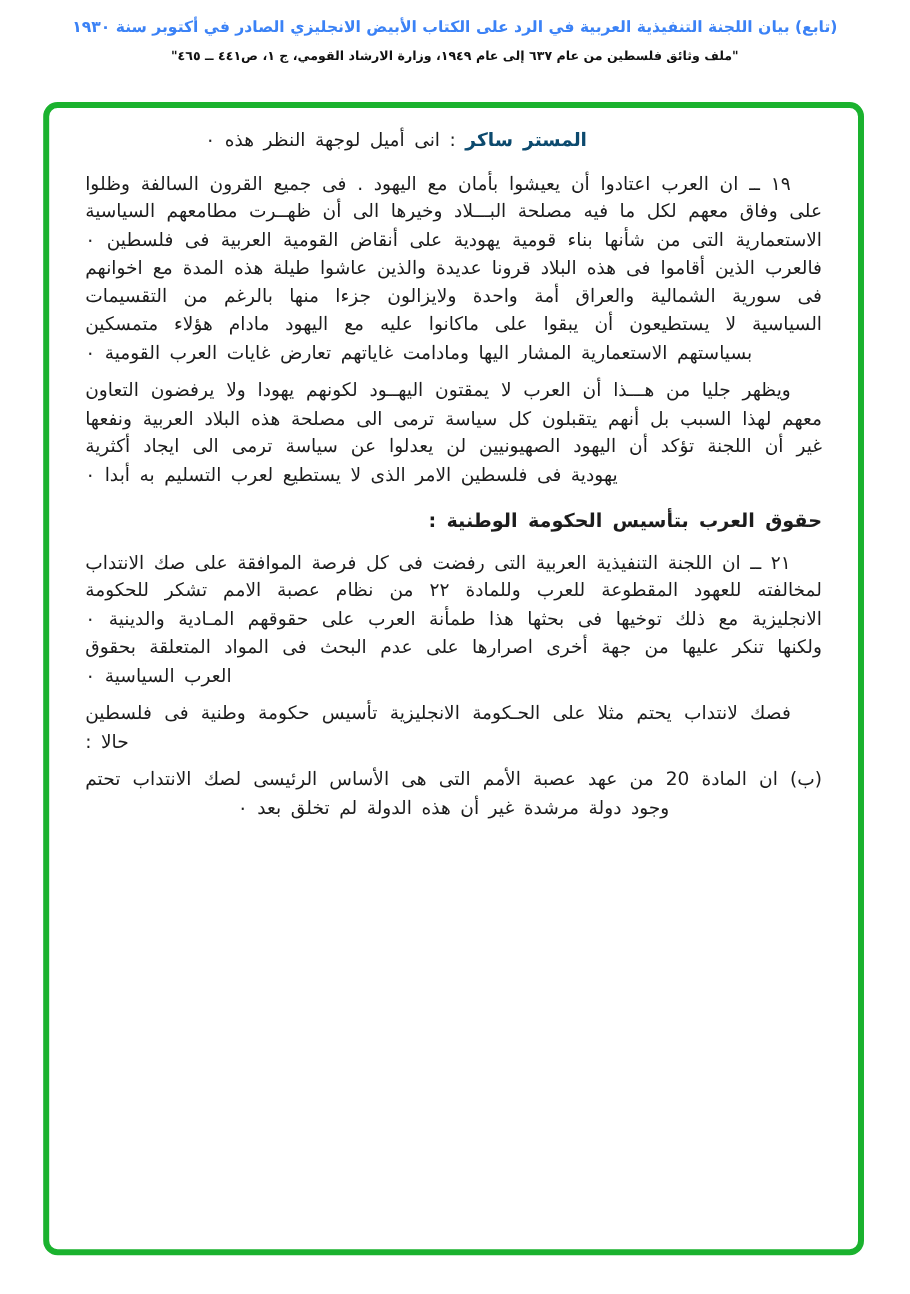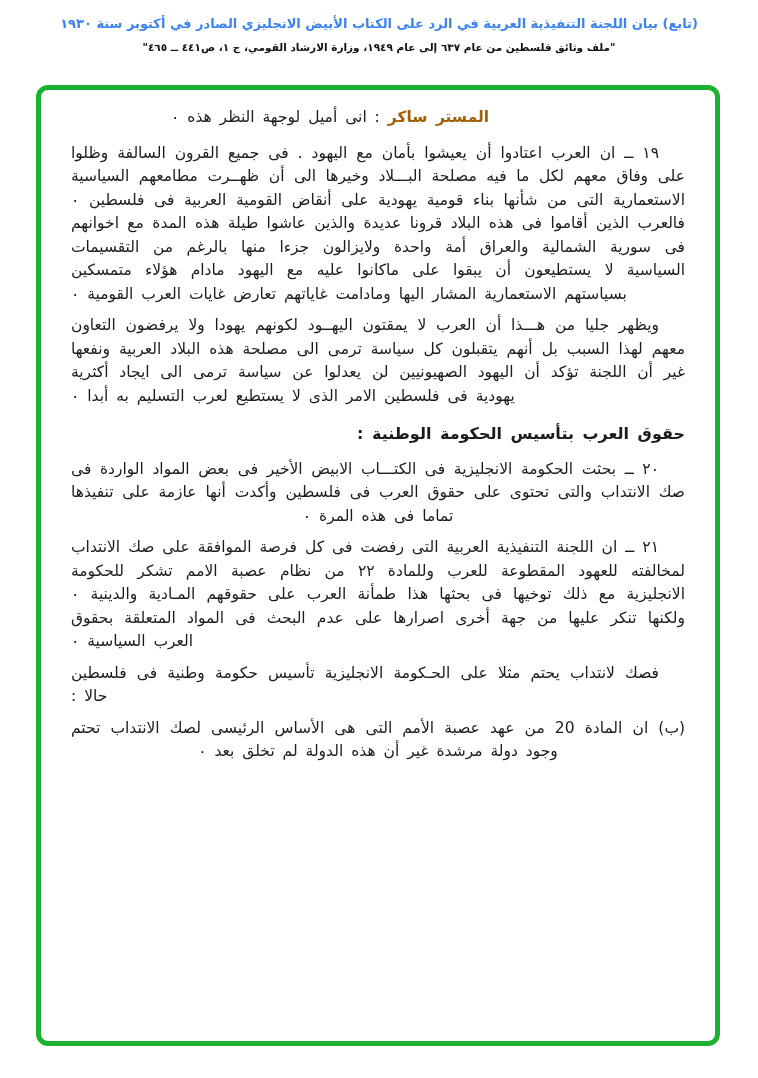--- a/index.html
+++ b/index.html
@@ -39,21 +39,21 @@
     text-align:justify;
     text-align-last:left;
     color:#1c1c1c;
   }
   .opener{
     text-align:left !important;
     text-align-last:auto !important;
     padding-left:100px;
     margin-bottom:12px !important;
   }
-  .opener .speaker{font-weight:bold;color:#a16207;}
+  .opener .speaker{font-weight:bold;color:#0c4a6e;}
   .indent{text-indent:26px;}
   .tl-center{text-align-last:center !important;}
   .heading{
     font-weight:bold;color:#000;
     text-align:right;
     text-align-last:auto !important;
     font-size:16px !important;
     margin:14px 0 12px 0 !important;
   }
   .item{margin-bottom:10px !important;}
@@ -73,21 +73,20 @@
 
     <p class="opener"><span class="speaker">المستر ساكر</span><span> : انى أميل لوجهة النظر هذه ٠</span></p>
 
     <p class="indent">١٩ ــ ان العرب اعتادوا أن يعيشوا بأمان مع اليهود . فى جميع القرون السالفة وظلوا على وفاق معهم لكل ما فيه مصلحة البـــلاد وخيرها الى أن ظهــرت مطامعهم السياسية الاستعمارية التى من شأنها بناء قومية يهودية على أنقاض القومية العربية فى فلسطين ٠ فالعرب الذين أقاموا فى هذه البلاد قرونا عديدة والذين عاشوا طيلة هذه المدة مع اخوانهم فى سورية الشمالية والعراق أمة واحدة ولايزالون جزءا منها بالرغم من التقسيمات السياسية لا يستطيعون أن يبقوا على ماكانوا عليه مع اليهود مادام هؤلاء متمسكين بسياستهم الاستعمارية المشار اليها ومادامت غاياتهم تعارض غايات العرب القومية ٠</p>
 
     <p class="indent">ويظهر جليا من هـــذا أن العرب لا يمقتون اليهــود لكونهم يهودا ولا يرفضون التعاون معهم لهذا السبب بل أنهم يتقبلون كل سياسة ترمى الى مصلحة هذه البلاد العربية ونفعها غير أن اللجنة تؤكد أن اليهود الصهيونيين لن يعدلوا عن سياسة ترمى الى ايجاد أكثرية يهودية فى فلسطين الامر الذى لا يستطيع لعرب التسليم به أبدا ٠</p>
 
 
     <p class="heading">حقوق العرب بتأسيس الحكومة الوطنية :</p>
 
-    <p class="indent tl-center">٢٠ ــ بحثت الحكومة الانجليزية فى الكتـــاب الابيض الأخير فى بعض المواد الواردة فى صك الانتداب والتى تحتوى على حقوق العرب فى فلسطين وأكدت أنها عازمة على تنفيذها تماما فى هذه المرة ٠</p>
 
     <p class="indent">٢١ ــ ان اللجنة التنفيذية العربية التى رفضت فى كل فرصة الموافقة على صك الانتداب لمخالفته للعهود المقطوعة للعرب وللمادة ٢٢ من نظام عصبة الامم تشكر للحكومة الانجليزية مع ذلك توخيها فى بحثها هذا طمأنة العرب على حقوقهم المـادية والدينية ٠ ولكنها تنكر عليها من جهة أخرى اصرارها على عدم البحث فى المواد المتعلقة بحقوق العرب السياسية ٠</p>
 
     <p class="indent">فصك لانتداب يحتم مثلا على الحـكومة الانجليزية تأسيس حكومة وطنية فى فلسطين حالا :</p>
 
 
     <p class="item tl-center"><span>(ب)</span> <span>ان المادة 20 من عهد عصبة الأمم التى هى الأساس الرئيسى لصك الانتداب تحتم وجود دولة مرشدة غير أن هذه الدولة لم تخلق بعد ٠</span></p>
 
 
 

